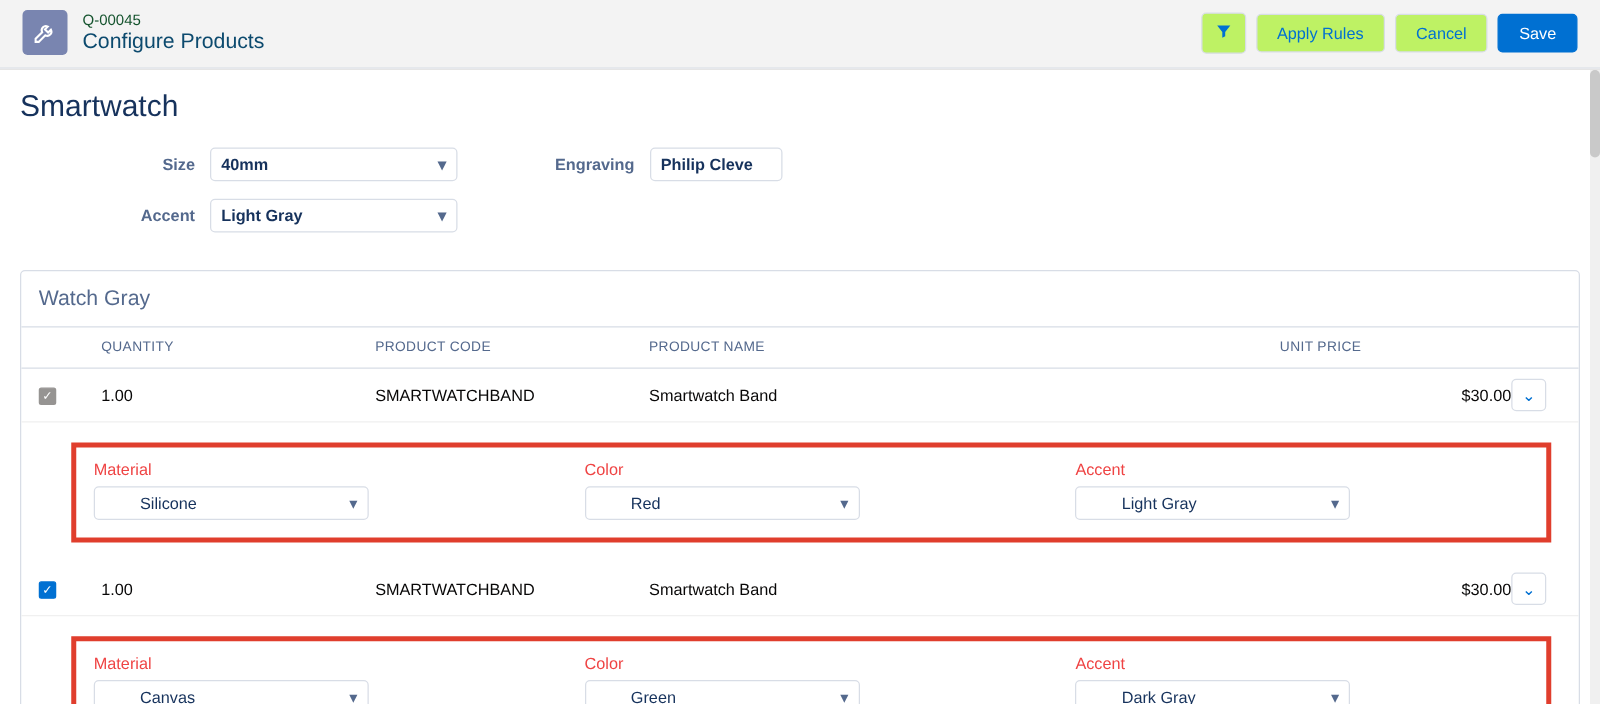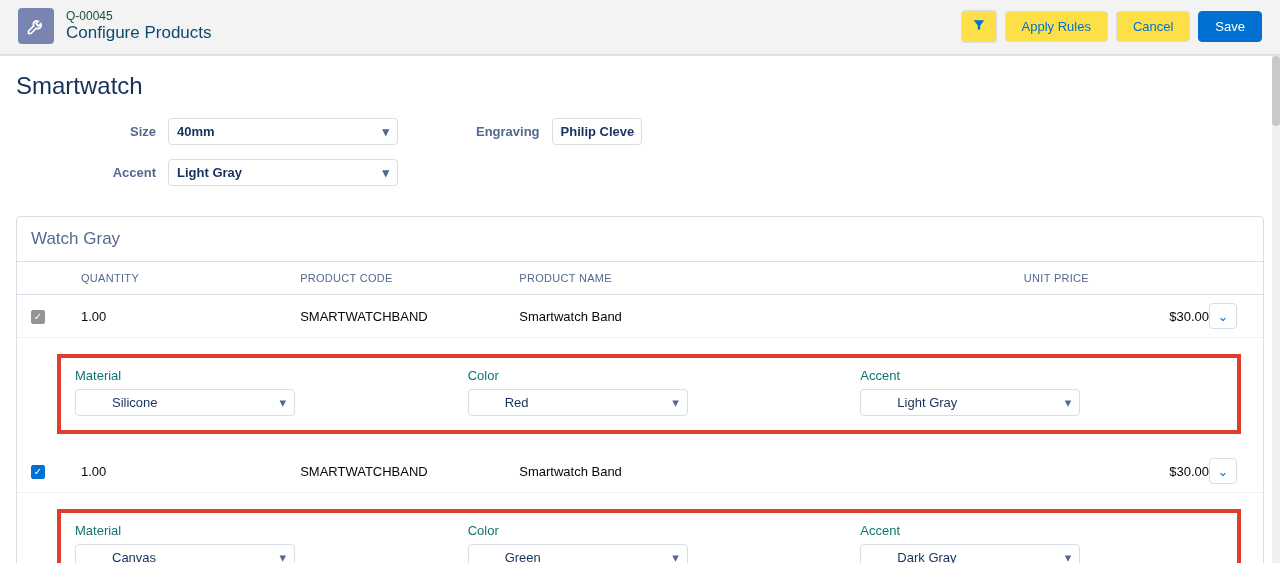--- a/index.html
+++ b/index.html
@@ -22,21 +22,21 @@
     width: 36px; height: 36px; border-radius: 4px;
     background: #7985b0;
     display: flex; align-items: center; justify-content: center;
     color: #fff;
   }
   .record-id { font-size: 12px; color: #14532d; }
   .page-title { font-size: 17px; font-weight: 400; color: #0c4a6e; }
   .topbar-right { display: flex; gap: 8px; align-items: center; }
   .btn {
     border: 1px solid #d8dde6;
-    background: #fde047;
+    background: #bef264;
     color: #0070d2;
     padding: 7px 16px;
     border-radius: 4px;
     font-size: 13px;
     cursor: pointer;
   }
   .btn-primary { background: #0070d2; color: #fff; border-color: #0070d2; }
   .btn-icon { padding: 7px 10px; }
   .content {
     background: #fff;
@@ -68,23 +68,23 @@
     border: 1px solid #d8dde6;
     border-radius: 4px;
     padding: 5px 8px;
     font-size: 13px;
     color: #16325c;
     background: #fff;
     display: flex;
     align-items: center;
     justify-content: space-between;
     gap: 8px;
-    width: 230px;
-  }
-  .text-input { width: 90px; overflow: hidden; white-space: nowrap; text-align: right; }
+    width: 198px;
+  }
+  .text-input { width: 106px; overflow: hidden; white-space: nowrap; text-align: right; }
   .chev-down { color: #54698d; }
 
   .bands-panel {
     border: 1px solid #d8dde6;
     border-radius: 4px;
     margin-top: 16px;
     overflow: hidden;
   }
   .bands-title {
     padding: 12px 14px;
@@ -127,21 +127,21 @@
   }
   .band-config {
     margin: 16px 22px 16px 40px;
     border: 4px solid #e03e2d;
     padding: 10px 14px 14px 14px;
     display: grid;
     grid-template-columns: 1fr 1fr 1fr;
     gap: 30px;
   }
   .band-config .col { display: flex; flex-direction: column; gap: 6px; }
-  .band-config .col .flabel { color: #0f766e; font-size: 13px; }
+  .band-config .col .flabel { color: #ef4444; font-size: 13px; }
   .band-config .select-box { width: 220px; padding-left: 36px; }
 </style>
 </head>
 <body>
 
 <div class="topbar">
   <div class="topbar-left">
     <div class="wrench-tile">
       <svg width="20" height="20" viewBox="0 0 24 24" fill="none" stroke="white" stroke-width="2">
         <path d="M14.7 6.3a4 4 0 0 0-5.4 5.4L3 18v3h3l6.3-6.3a4 4 0 0 0 5.4-5.4L15 12l-3-3 2.7-2.7z"></path>

